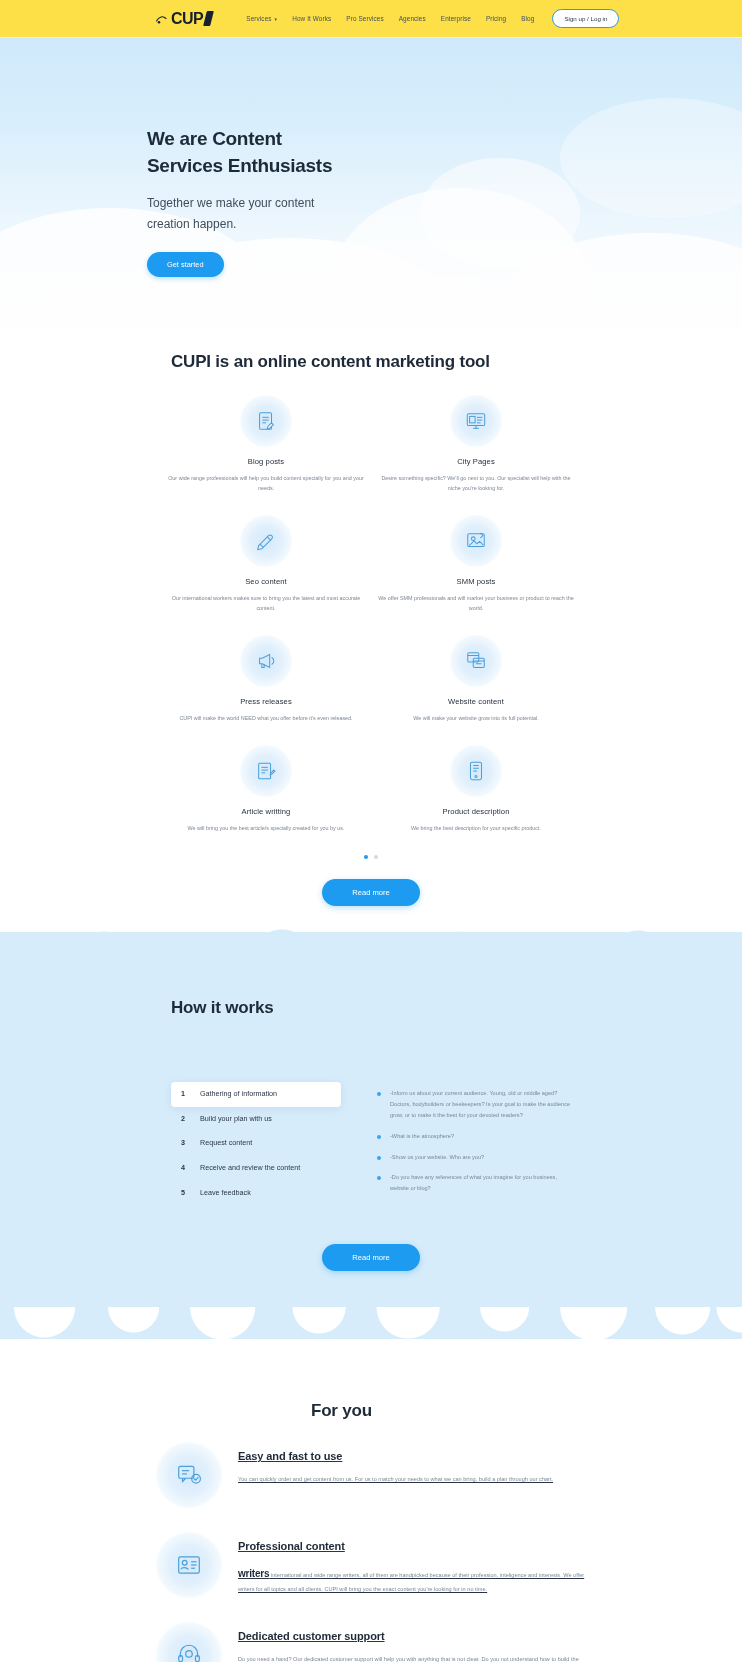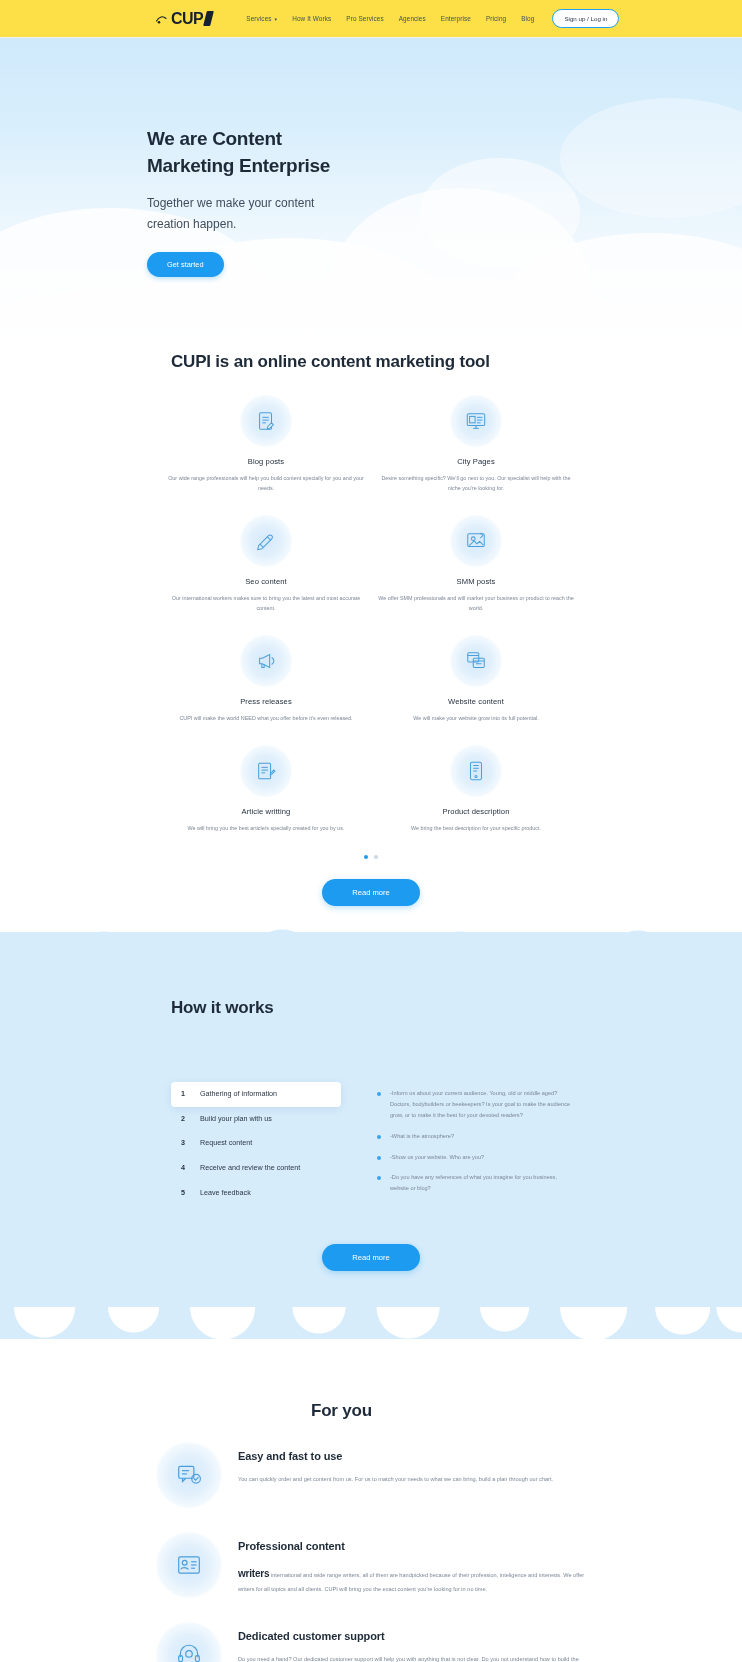--- a/index.html
+++ b/index.html
@@ -258,21 +258,21 @@
     padding-bottom: 30px;
   }
   .foryou h2 { line-height: 1.6; }
   .feature-list { width: 430px; margin: 18px auto 0; }
   .feature {
     display: flex; gap: 16px; align-items: flex-start;
     margin-bottom: 24px;
   }
   .feature .icon-orb { width: 66px; height: 66px; flex: 0 0 66px; margin: 0; }
   .feature .icon-orb svg { width: 26px; height: 26px; }
-  .feature-text { flex: 1; padding-top: 8px; }
+  .feature-text { flex: 1; padding-top: 8px; text-decoration: underline; }
   .feature-title {
     font-size: 11px; font-weight: 700; color: #1e2a38;
     margin-bottom: 12px; letter-spacing: -0.1px;
   }
   .feature-body { font-size: 5.6px; line-height: 2.0; color: #7b8795; }
   .feature-body b {
     font-size: 10px; color: #1e2a38; font-weight: 700;
     letter-spacing: -0.2px;
   }
   .foryou .center-btn { margin-top: 26px; }
@@ -309,21 +309,21 @@
   <div class="cloud" style="left:330px; top:150px; width:260px; height:200px; opacity:.75;"></div>
   <div class="cloud" style="left:500px; top:195px; width:300px; height:150px;"></div>
   <div class="cloud" style="left:240px; top:240px; width:420px; height:140px; opacity:.95;"></div>
   <div class="cloud" style="left:-60px; top:250px; width:380px; height:130px; opacity:.95;"></div>
   <div class="cloud" style="left:420px; top:120px; width:160px; height:110px; opacity:.55;"></div>
   <div class="cloud" style="left:560px; top:60px; width:220px; height:120px; opacity:.35;"></div>
 
   <div class="hero-copy">
     <h1 class="hero-title">
       <span>We are Content</span><br>
-      <span>Marketing Enterprise</span>
+      <span>Services Enthusiasts</span>
     </h1>
     <p class="hero-sub">Together we make your content creation happen.</p>
     <button class="btn-primary">Get started</button>
   </div>
 </div>
 
 <div class="services">
   <h2 class="section-title">CUPI is an online content marketing tool</h2>
 
   <div class="grid">

